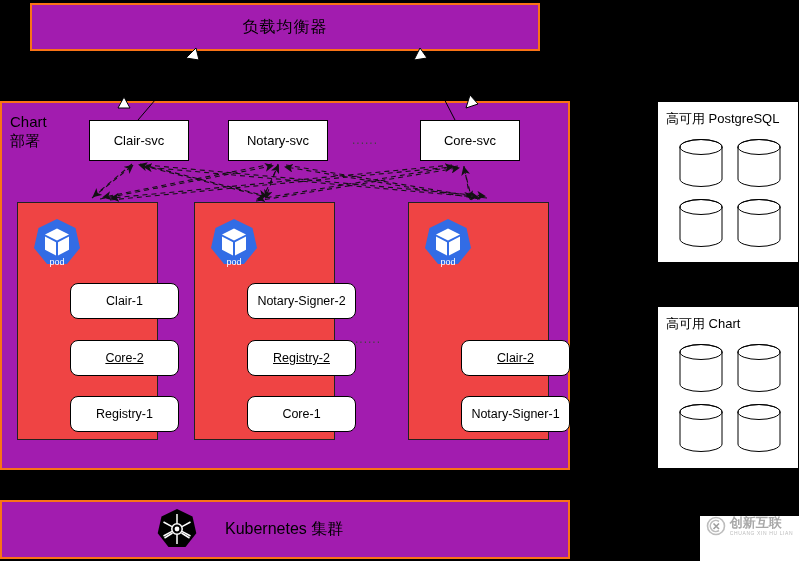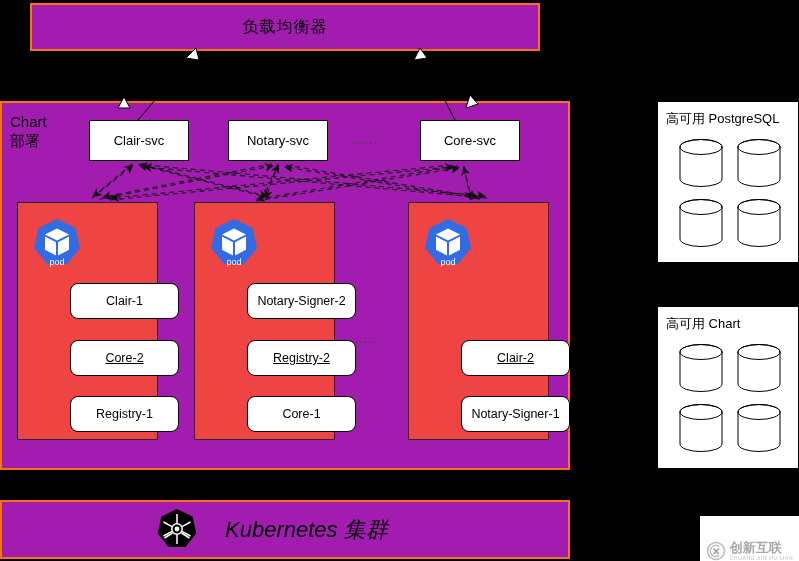--- a/index.html
+++ b/index.html
@@ -172,35 +172,34 @@
     display: flex;
     align-items: center;
   }
   #k8s-logo {
     margin-left: 153px;
     width: 44px;
     height: 44px;
   }
   #k8s-label {
     margin-left: 26px;
-    font-size: 22px;
-    color: #000;
-    font-style: italic;
+    font-size: 16px;
+    color: #000;
   }
 
   
   #watermark {
     position: absolute;
     left: 700px;
     top: 516px;
     width: 99px;
     height: 45px;
     background: #ffffff;
     display: flex;
-    align-items: flex-end;
+    align-items: flex-start;
     justify-content: center;
     gap: 4px;
   }
   #watermark .wm-text {
     display: flex;
     flex-direction: column;
     line-height: 1;
   }
   #watermark .wm-main {
     font-size: 13px;

